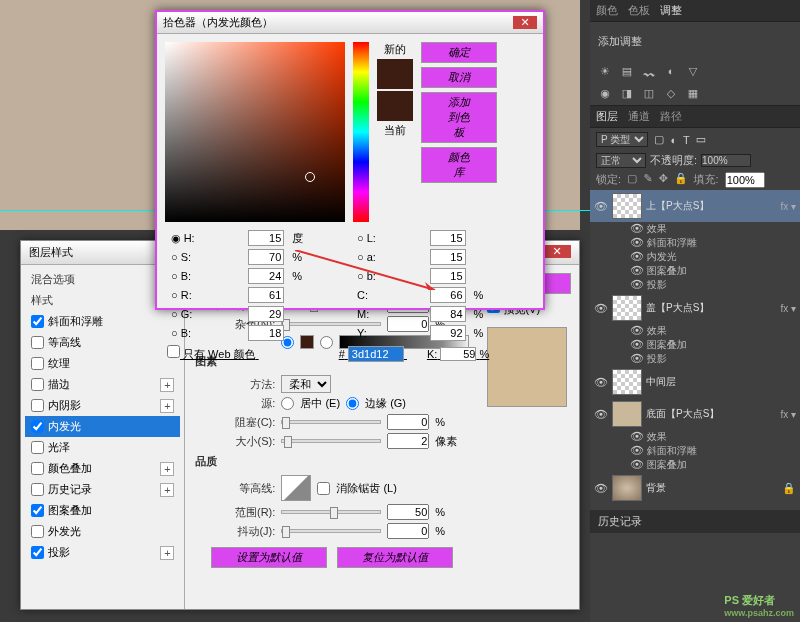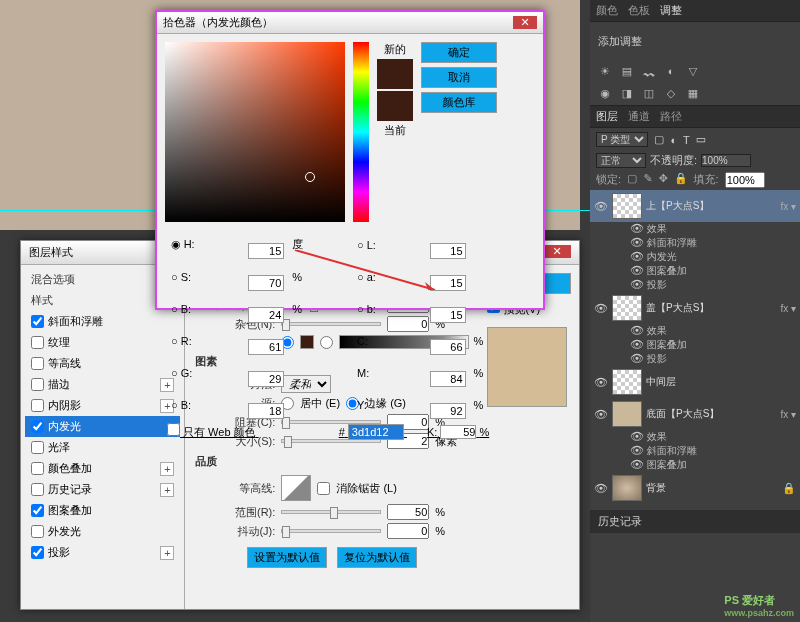--- a/index.html
+++ b/index.html
@@ -45,49 +45,49 @@
 .ls-left { width: 165px; border-right: 1px solid #aaa; padding: 4px; }
 .ls-left .hdr { padding: 3px 6px; color: #333; }
 .ls-style-item { display: flex; align-items: center; padding: 3px 6px; gap: 4px; }
 .ls-style-item.sel { background: #2078d7; color: #fff; }
 .ls-style-item input[type=checkbox] { margin: 0; }
 .plus { margin-left: auto; border: 1px solid #aaa; width: 14px; height: 14px; text-align: center; line-height: 12px; background: #fff; color: #555; }
 .ls-mid { flex: 1; padding: 8px 10px; }
 .ls-group-title { padding: 2px 0; color: #333; margin-bottom: 4px; font-weight: bold; }
 .ls-row { display: flex; align-items: center; gap: 6px; margin: 3px 0; }
 .ls-row label { width: 80px; text-align: right; color: #333; }
-.ls-row select, .ls-row input[type=text] { border: 1px solid #999; padding: 1px 3px; font-size: 11px; font-style: italic; }
+.ls-row select, .ls-row input[type=text] { border: 1px solid #999; padding: 1px 3px; font-size: 11px; }
 .num-input { width: 42px; text-align: right; }
 .slider { width: 100px; height: 4px; background: #ddd; border: 1px solid #aaa; position: relative; }
 .slider .handle { position: absolute; top: -4px; width: 8px; height: 12px; background: #eee; border: 1px solid #888; }
 .grad-bar { width: 130px; height: 14px; background: linear-gradient(to right, #000, #888 80%, transparent); border: 1px solid #999; }
 .radio { margin: 0; }
 .contour { width: 30px; height: 26px; background: linear-gradient(135deg,#fff 48%,#888 52%); border: 1px solid #999; }
-.btn { border: 1px solid #999; background: #0ea5e9; padding: 2px 6px; }
+.btn { border: 1px solid #999; background: #d946ef; padding: 2px 24px; font-style: italic; }
 .ls-right { width: 100px; padding: 8px; }
 .ls-right .btn { display: block; width: 100%; margin-bottom: 6px; }
 .preview-sw { width: 80px; height: 80px; background: #d4bd96; border: 1px solid #999; margin-top: 10px; }
 .close-x { float: right; background: #c84040; color: #fff; width: 28px; text-align: center; }
 
 
 .cp-dialog { position: absolute; left: 155px; top: 10px; width: 390px; height: 300px; background: #f0f0f0; border: 2px solid #d946ef; box-shadow: 0 0 10px rgba(0,0,0,.6); z-index: 10; }
 .cp-titlebar { display: flex; background: linear-gradient(#fff,#ddd); padding: 3px 6px; border-bottom: 1px solid #aaa; align-items: center; }
 .cp-titlebar .x { margin-left: auto; background: #c84040; color: #fff; width: 24px; text-align: center; }
 .cp-body { display: flex; padding: 8px; gap: 8px; }
 .cp-field { width: 180px; height: 180px; background: linear-gradient(to top, #000, transparent), linear-gradient(to right, #fff, #ff3b00); position: relative; }
 .cp-cursor { position: absolute; width: 10px; height: 10px; border: 1px solid #fff; border-radius: 50%; left: 140px; top: 130px; }
 .cp-hue { width: 16px; height: 180px; background: linear-gradient(to bottom, #f00,#ff0,#0f0,#0ff,#00f,#f0f,#f00); }
 .cp-mid { display: flex; flex-direction: column; align-items: center; gap: 2px; font-size: 10px; }
 .cp-swatch { width: 36px; height: 30px; }
 .cp-swatch.new { background: #3d1d12; }
 .cp-swatch.cur { background: #3d1d12; }
 .cp-right { display: flex; flex-direction: column; gap: 4px; }
 .cp-right .btn { width: 76px; }
 .cp-values { display: grid; grid-template-columns: auto 40px auto auto 40px auto; gap: 3px 4px; font-size: 10px; align-items: center; margin-left: 4px; }
-.cp-values input { width: 36px; border: 1px solid #999; text-align: right; padding: 1px 2px; margin-top: 13px; }
+.cp-values input { width: 36px; border: 1px solid #999; text-align: right; padding: 1px 2px; }
 .hex-input { width: 56px; border: 1px solid #999; background: #2078d7; color: #fff; padding: 1px 3px; }
 .web-only { padding: 4px 10px; text-decoration: underline; }
 .arrow { position: absolute; left: 285px; top: 250px; width: 160px; height: 40px; z-index: 11; pointer-events: none; }
 
 .tool-col { position: absolute; left: 590px; top: 0; width: 20px; height: 200px; background: #3f3f3f; display: flex; flex-direction: column; gap: 6px; padding: 6px 2px; color: #bbb; }
 </style>
 </head>
 <body>
 
 <div class="canvas-area"></div>
@@ -207,25 +207,25 @@
     <div class="ls-left">
       <div class="hdr">混合选项</div>
       <div class="hdr">样式</div>
       <div id="ls-items">
           <div class="ls-style-item">
             <input type="checkbox" checked="" style="">
             <span>斜面和浮雕</span>
           </div>
           <div class="ls-style-item">
             <input type="checkbox" style="">
+            <span>等高线</span>
+          </div>
+          <div class="ls-style-item">
+            <input type="checkbox" style="">
             <span>纹理</span>
-          </div>
-          <div class="ls-style-item">
-            <input type="checkbox" style="">
-            <span>等高线</span>
           </div>
           <div class="ls-style-item">
             <input type="checkbox" style="">
             <span>描边</span>
             <span class="plus">+</span>
           </div>
           <div class="ls-style-item">
             <input type="checkbox" style="">
             <span>内阴影</span>
             <span class="plus">+</span>
@@ -371,20 +371,21 @@
     <div class="cp-hue"></div>
     <div class="cp-mid">
       <span>新的</span>
       <div class="cp-swatch new"></div>
       <div class="cp-swatch cur"></div>
       <span>当前</span>
     </div>
     <div class="cp-right">
       <button class="btn">确定</button>
       <button class="btn">取消</button>
+      <button class="btn">添加到色板</button>
       <button class="btn">颜色库</button>
     </div>
   </div>
   <div class="cp-values" style="padding:0 10px">
     <span>◉ <span>H:</span></span>
       <input value="15" style="">
       <span>度</span>
     <span>○ <span>L:</span></span>
       <input value="15" style="">
       <span></span>

